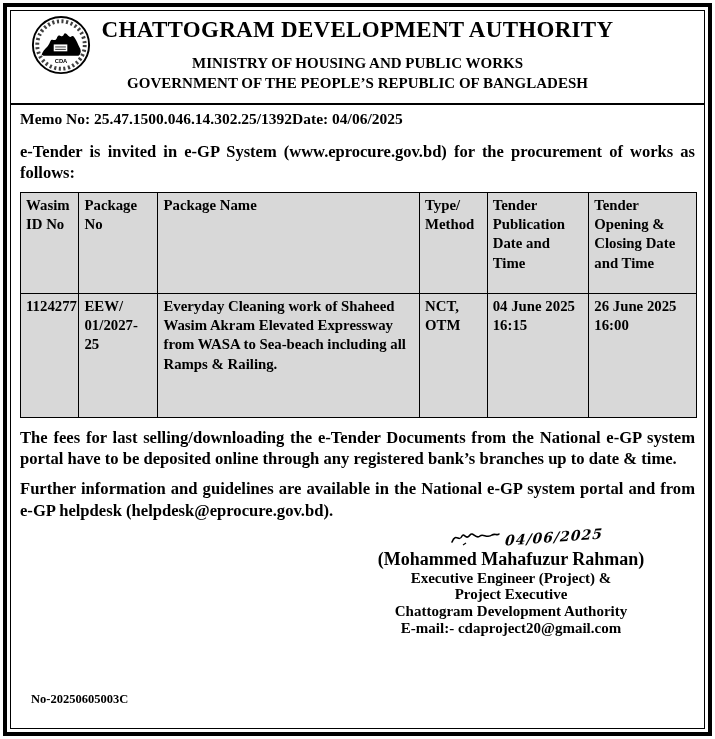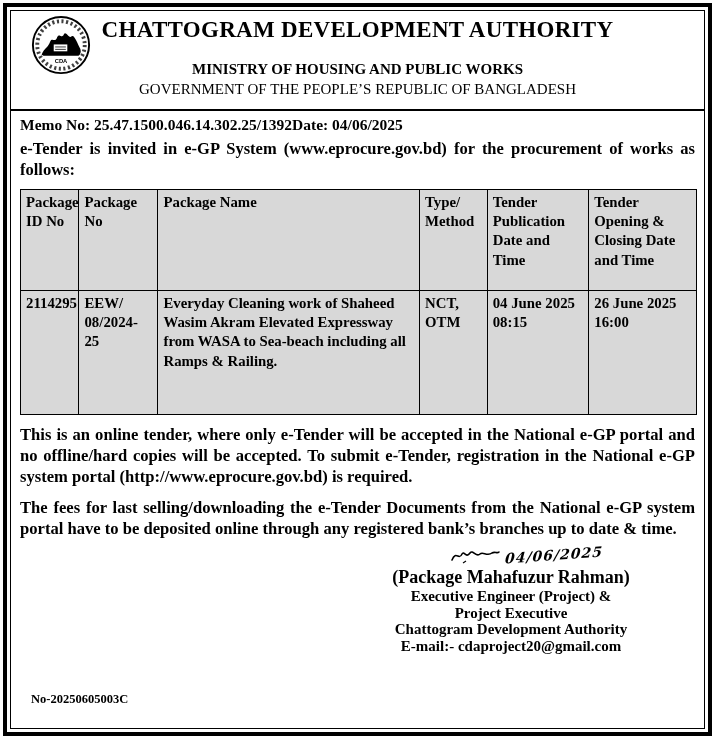--- a/index.html
+++ b/index.html
@@ -13,28 +13,28 @@
     overflow:hidden;
   }
   .frame-outer{position:absolute;top:3px;left:3px;right:3px;bottom:3px;border:4px solid #000;pointer-events:none;}
   .frame-inner{position:absolute;top:10px;left:10px;right:10px;bottom:10px;border:1.2px solid #000;pointer-events:none;}
   .content{position:absolute;top:11px;left:11px;right:11px;bottom:11px;padding:2px 9px 0 9px;box-sizing:border-box;}
 
   
   .hdr{position:relative;text-align:center;padding-top:3px;min-height:60px;}
   .logo{position:absolute;left:10px;top:1px;width:62px;height:62px;}
   .hdr-org{font-size:23px;font-weight:bold;letter-spacing:.3px;line-height:1.0;margin:2px 0 0 0;}
-  .hdr-min{font-size:15px;font-weight:bold;line-height:1.1;margin:20px 0 0 0;}
-  .hdr-gov{font-size:15px;font-weight:normal;line-height:1.1;margin:3px 0 12px 0;}
+  .hdr-min{font-size:15px;font-weight:bold;line-height:1.1;margin:14px 0 0 0;}
+  .hdr-gov{font-size:15px;font-weight:bold;line-height:1.1;margin:3px 0 12px 0;}
   .rule{border:0;border-top:2px solid #000;margin:5px -9px 0 -9px;}
 
   
   .memo-row{display:flex;font-size:15.5px;font-weight:bold;margin-top:5px;}
 
-  .intro{font-size:16.5px;font-weight:bold;line-height:1.27;margin:5px 0 0 0;text-align:justify;}
+  .intro{font-size:16.5px;font-weight:bold;line-height:1.27;margin:14px 0 0 0;text-align:justify;}
 
   
   table.tender{border-collapse:collapse;margin-top:8px;width:677px;table-layout:fixed;background:#d8d8d8;}
   table.tender td,table.tender th{
     border:1.4px solid #000;
     vertical-align:top;text-align:left;
     font-weight:bold;font-size:14.8px;line-height:1.3;
     padding:3px 5px 3px 5px;
     overflow:hidden;
   }
@@ -92,51 +92,51 @@
       <colgroup>
         <col class="c0">
           <col class="c1">
           <col class="c2">
           <col class="c3">
           <col class="c4">
           <col class="c5">
       </colgroup>
       <tbody>
           <tr class="hdr-row">
-        <th>Package ID No</th>
+        <th>Wasim ID No</th>
         <th>Package No</th>
         <th class="c-name">Package Name</th>
         <th>Type/ Method</th>
         <th>Tender Publication Date and Time</th>
         <th>Tender Opening &amp; Closing Date and Time</th>
       </tr>
       <tr class="data-row">
-        <td>2114295</td>
-        <td>EEW/ 08/2024-25</td>
+        <td>1124277</td>
+        <td>EEW/ 01/2027-25</td>
         <td>Everyday Cleaning work of Shaheed Wasim Akram Elevated Expressway from WASA to Sea-beach including all Ramps &amp; Railing.</td>
         <td>NCT, OTM</td>
-        <td>04 June 2025 08:15</td>
+        <td>04 June 2025 16:15</td>
         <td>26 June 2025 16:00</td>
       </tr>
     </tbody>
       </table>
 
-    <p class="para">This is an online tender, where only e-Tender will be accepted in the National e-GP portal and no offline/hard copies will be accepted. To submit e-Tender, registration in the National e-GP system portal (http://www.eprocure.gov.bd) is required.</p>
     <p class="para">The fees for last selling/downloading the e-Tender Documents from the National e-GP system portal have to be deposited online through any registered bank’s branches up to date &amp; time.</p>
+    <p class="para">Further information and guidelines are available in the National e-GP system portal and from e-GP helpdesk (helpdesk@eprocure.gov.bd).</p>
 
     <div class="sig-hand">
       <svg width="52" height="22" viewBox="0 0 52 22">
         <path d="M3 15 C7 5 10 16 13 9 C15 5 17 14 21 8 C24 4 27 13 31 9 C34 6 38 12 43 8 C46 6 48 9 50 7" fill="none" stroke="#000" stroke-width="1.6" stroke-linecap="round"></path>
         <path d="M14 18 l3 -2" fill="none" stroke="#000" stroke-width="1.2"></path>
       </svg>
       <span class="hand-date">04/06/2025</span>
     </div>
 
     <div class="sig-block">
-      <div class="sig-name">(Package Mahafuzur Rahman)</div>
+      <div class="sig-name">(Mohammed Mahafuzur Rahman)</div>
       <div class="sig-line">Executive Engineer (Project) &amp;</div>
       <div class="sig-line">Project Executive</div>
       <div class="sig-line">Chattogram Development Authority</div>
       <div class="sig-line">E-mail:- cdaproject20@gmail.com</div>
     </div>
 
     <div class="ref-no">No-20250605003C</div>
 
   </div>
 </div>

